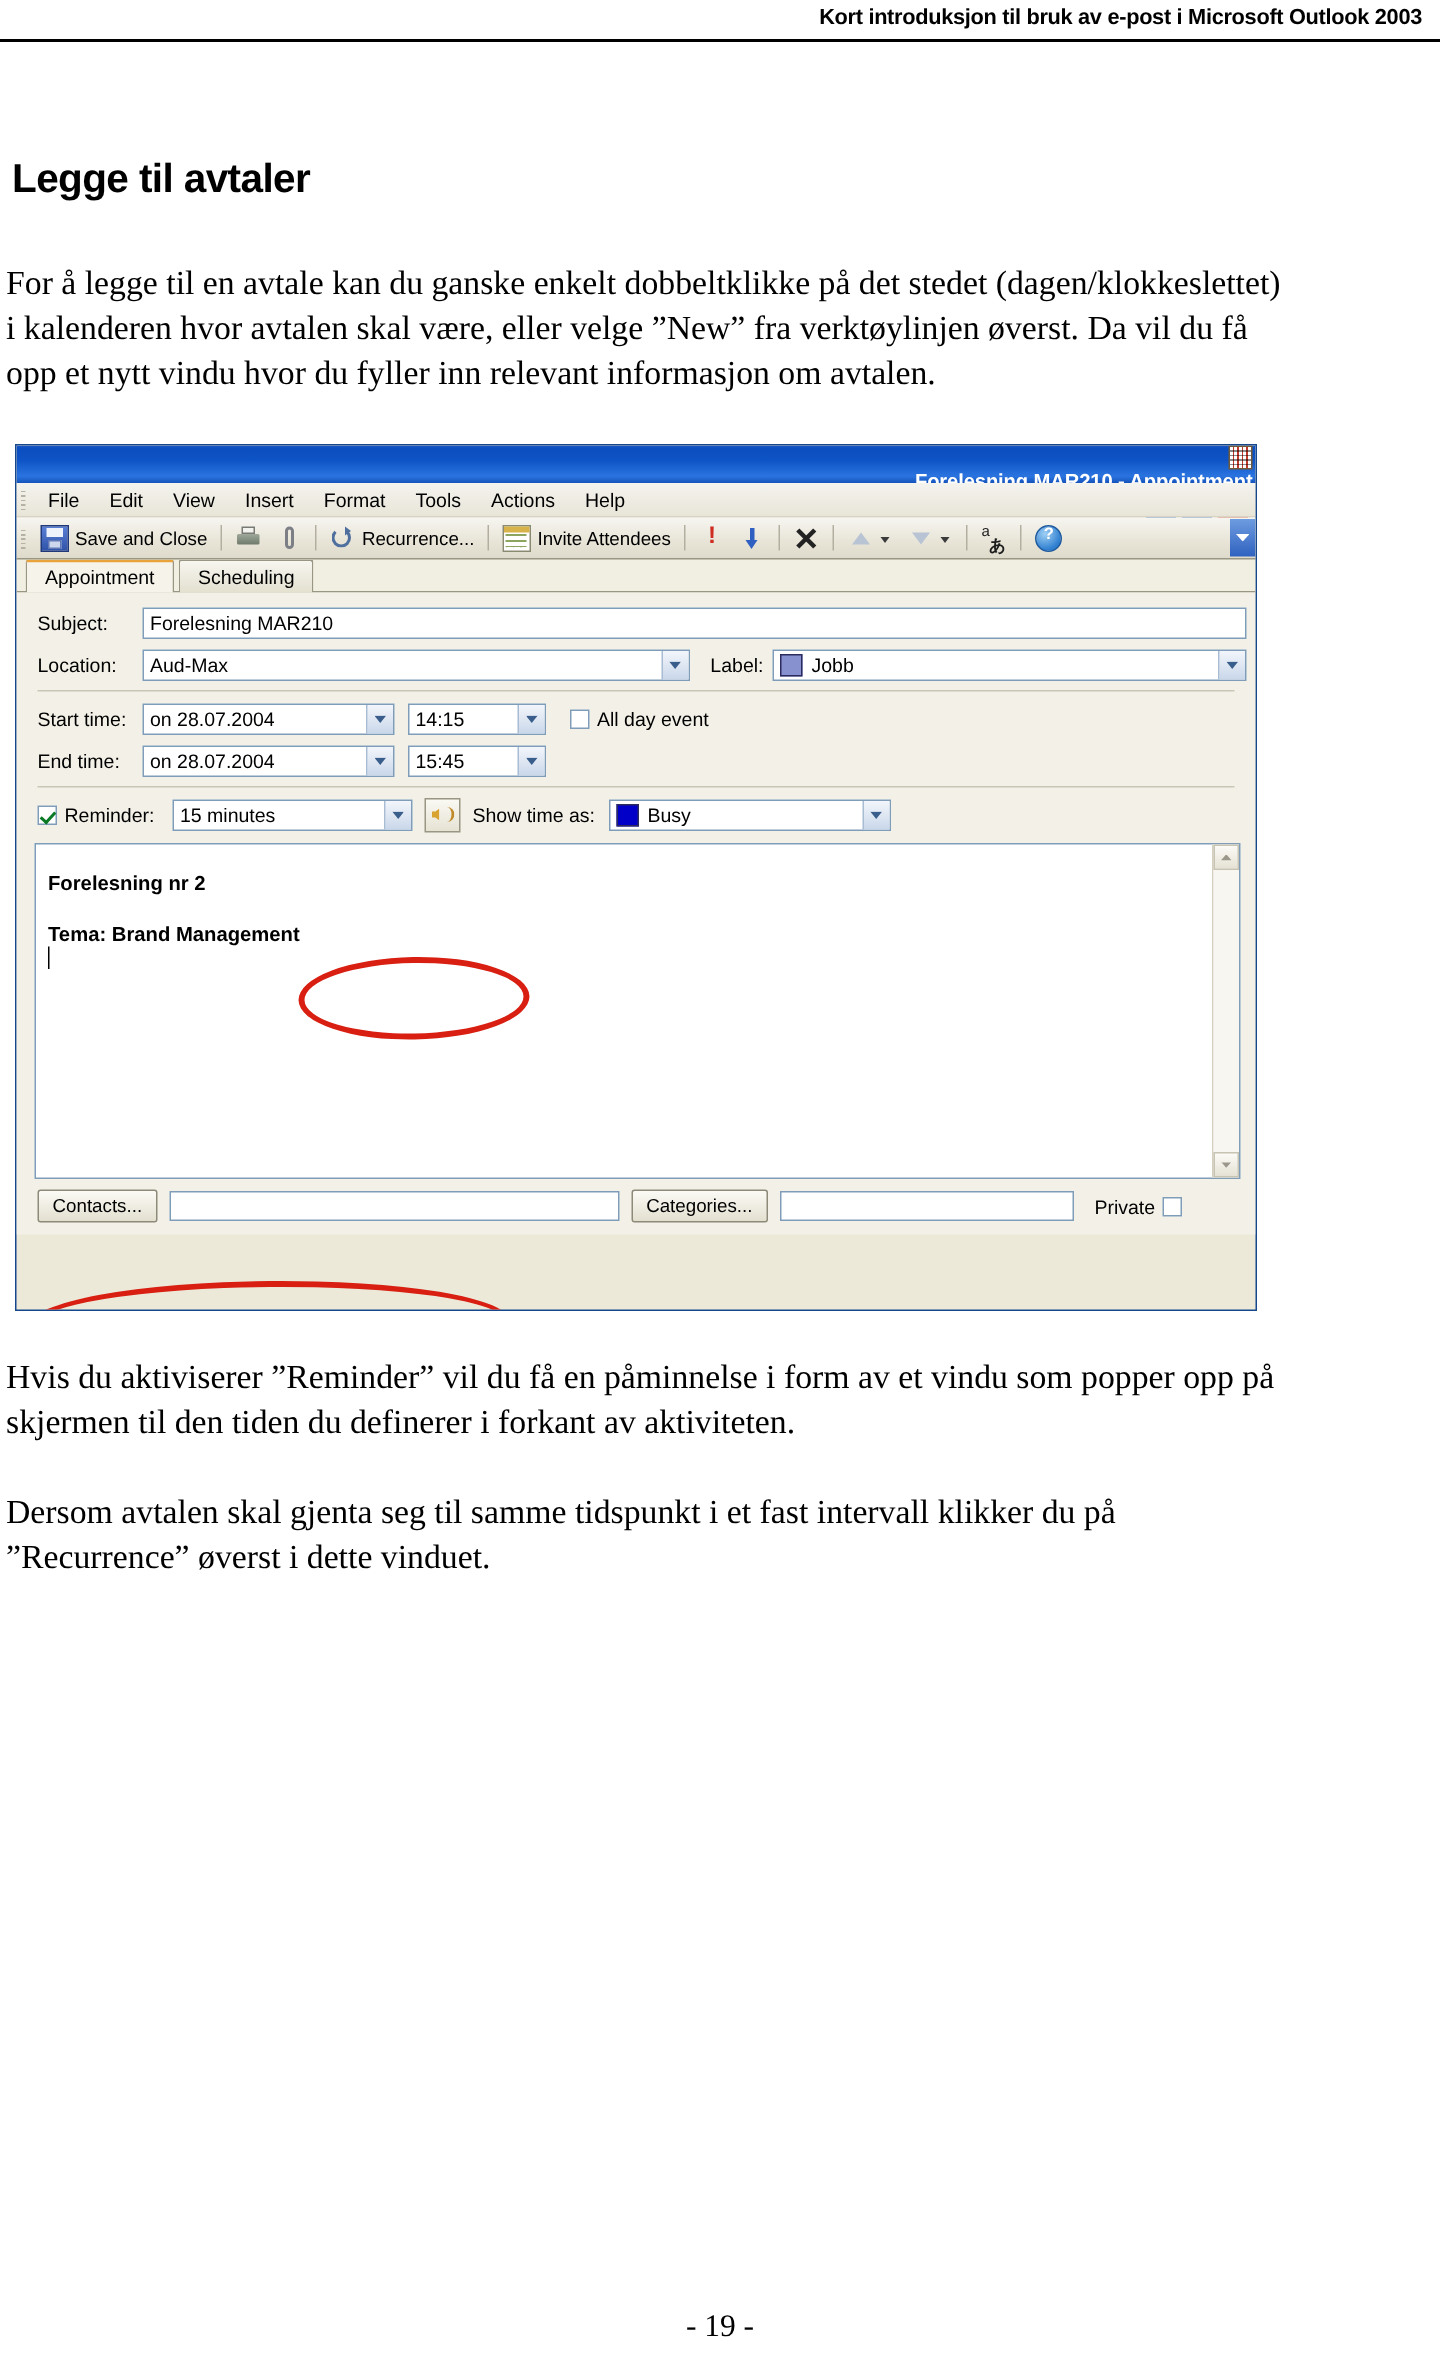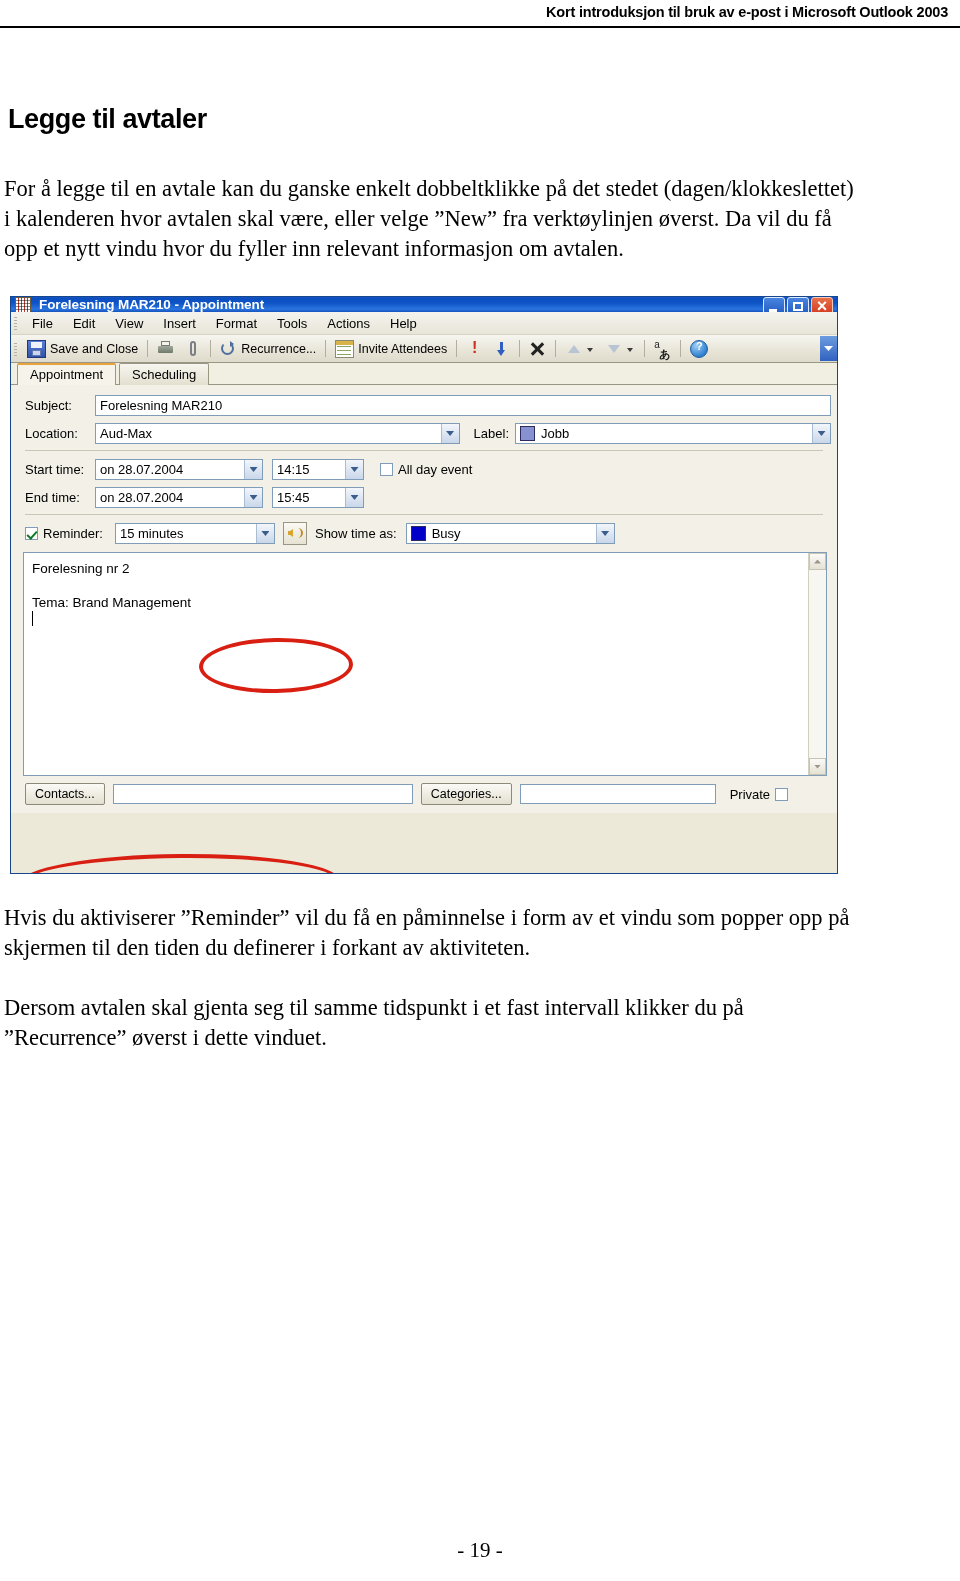--- a/index.html
+++ b/index.html
@@ -86,26 +86,27 @@
     height: 578px;
     box-sizing: border-box;
     border: 1px solid #16478d;
     background: #ece9d8;
     font-family: "Liberation Sans", sans-serif;
     overflow: hidden;
   }
 
   
   .ol-titlebar {
-    height: 15px;
+    height: 25px;
     background: linear-gradient(180deg,#1b58c4 0%, #0a4ec0 8%, #0f54c6 40%, #2a74e0 82%, #1553bb 100%);
     display: flex;
-    align-items: flex-start;
+    align-items: flex-end;
     padding: 0 2px 0 4px;
     box-sizing: border-box;
+    flex-direction: column;
   }
   .ol-appicon {
     width: 16px; height: 16px;
     background:
       repeating-linear-gradient(90deg,#fff 0 2px,#c0392b 2px 3px),
       repeating-linear-gradient(0deg,#fff 0 2px,#8a8a8a 2px 3px);
     background-blend-mode: multiply;
     border: 1px solid #6f5a3c;
     box-sizing: border-box;
     flex: 0 0 auto;
@@ -425,25 +426,26 @@
   
   .notes-wrap {
     margin: 6px 10px 0 12px;
     border:1px solid #7f9db9;
     background:#fff;
     height: 222px;
     display:flex;
   }
   .notes {
     flex: 1 1 auto;
-    padding: 7px 8px;
+    padding: 17px 8px;
     font-size: 13.5px;
     line-height: 17px;
     color:#000;
     position:relative;
+    font-weight:bold;
   }
   .caret-bar {
     display:block;
     width:1px; height:15px; background:#000;
   }
   .vscroll {
     width: 17px;
     background: #f4f3ee;
     border-left: 1px solid #d4d0c0;
     display:flex; flex-direction:column; justify-content:space-between;
@@ -666,21 +668,21 @@
 
     <div class="row">
       <span class="chk checked"></span>
       <span class="lbl lbl-reminder">Reminder:</span>
       <div class="combo" style="width:160px;margin-left:12px;gap:16px;">
         <span>15 minutes</span>
         <span class="arrow"></span>
       </div>
       <div class="sound-btn"></div>
       <span class="lbl">Show time as:</span>
-      <div class="combo" style="width:209px;margin-left:9px;justify-content:flex-end;">
+      <div class="combo" style="width:188px;margin-left:9px;justify-content:flex-end;">
         <span class="swatch" style="background:#0000c8"></span>
         <span>Busy</span>
         <span class="arrow"></span>
       </div>
     </div>
 
     <div class="notes-wrap">
       <div class="notes">
         <div>Forelesning nr 2</div>
         <div style="height:17px;"></div>

